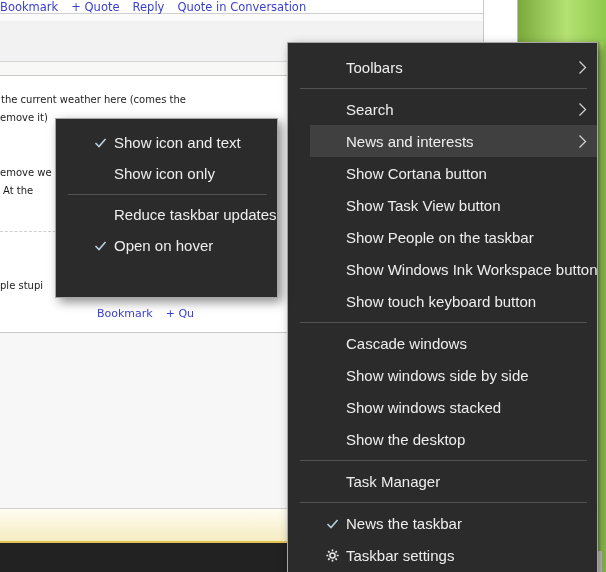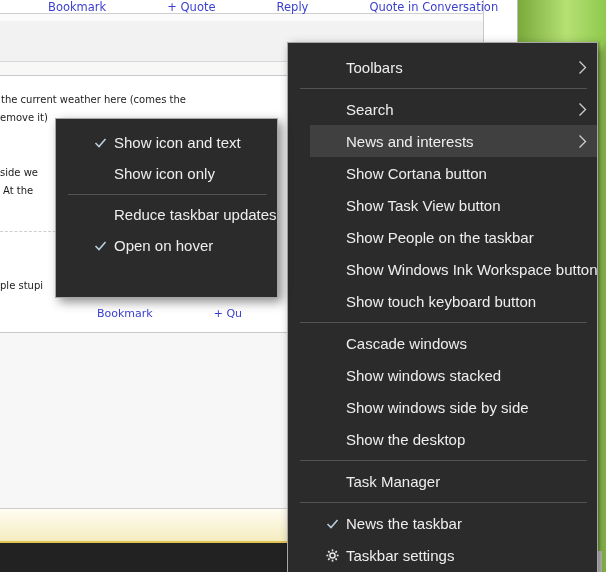--- a/index.html
+++ b/index.html
@@ -13,21 +13,21 @@
     left:0;top:0;width:469px;height:14px;
     display:flex;justify-content:flex-end;align-items:flex-start;gap:13px;
     font-size:11.5px;line-height:13px;white-space:nowrap;
   }
   .bottom-links-row{
     left:0;top:306px;width:291px;height:15px;
     display:flex;justify-content:flex-end;align-items:center;gap:13px;
     font-size:11px;line-height:14px;white-space:nowrap;overflow:hidden;
   }
   .post-number{color:var(--post-number-green);}
-  .flink{color:var(--link-blue);text-decoration:none;cursor:pointer;margin-left:48px;}
+  .flink{color:var(--link-blue);text-decoration:none;cursor:pointer;}
   .vline-post{left:483px;top:0;width:0;height:76px;border-right:1px solid #c9c9c9;}
   .hr1{left:0;top:13px;width:484px;height:0;border-top:1px solid #cfcfcf;}
   .band1{left:0;top:14px;width:484px;height:48px;background:#f2f2f2;border-top:7px solid #fbfbfb;border-bottom:1px solid #d6d6d6;box-sizing:border-box;}
   .band2{left:0;top:62px;width:484px;height:14px;background:#f8f8f7;border-bottom:1px solid #c9c9c9;box-sizing:border-box;}
   .page-text{color:#1b1b1b;font-size:10px;line-height:18px;white-space:nowrap;}
   .dashed-sep{left:0;top:231px;width:56px;height:0;border-top:1px dashed #cfcfcf;}
   .hr2{left:0;top:332px;width:288px;height:0;border-top:1px solid #c9c9c9;}
   .lower-panel{left:0;top:333px;width:288px;height:175px;background:#f7f7f7;}
   .cream-band{
     left:0;top:508px;width:288px;height:35px;box-sizing:border-box;
@@ -75,21 +75,21 @@
   <span style="display:flex;gap:13px;">
       <a class="flink">Bookmark</a>
       <a class="flink">+ Quote</a>
       <a class="flink">Reply</a>
       <a class="flink">Quote in Conversation</a>
     </span>
 </div>
 
 <div class="abs page-text" style="left:1px;top:91px;">the current weather here (comes the</div>
 <div class="abs page-text" style="left:0;top:109px;">emove it)</div>
-<div class="abs page-text" style="left:0;top:164px;">side we</div>
+<div class="abs page-text" style="left:0;top:164px;">emove we</div>
 <div class="abs page-text" style="left:3px;top:182px;">At the</div>
 <div class="abs dashed-sep"></div>
 <div class="abs page-text" style="left:0;top:277px;">ple stupi</div>
 
 <div class="abs bottom-links-row">
   <span class="post-number">#742</span>
   <span style="display:flex;gap:13px;">
       <a class="flink">Bookmark</a>
       <a class="flink">+ Qu</a>
     </span>
@@ -152,25 +152,25 @@
       <span class="gutter"></span>
       <span class="label">Show touch keyboard button</span>
     </div>
     <div class="menu-sep"></div>
     <div class="menu-item">
       <span class="gutter"></span>
       <span class="label">Cascade windows</span>
     </div>
     <div class="menu-item">
       <span class="gutter"></span>
+      <span class="label">Show windows side by side</span>
+    </div>
+    <div class="menu-item">
+      <span class="gutter"></span>
       <span class="label">Show windows stacked</span>
-    </div>
-    <div class="menu-item">
-      <span class="gutter"></span>
-      <span class="label">Show windows side by side</span>
     </div>
     <div class="menu-item">
       <span class="gutter"></span>
       <span class="label">Show the desktop</span>
     </div>
     <div class="menu-sep"></div>
     <div class="menu-item">
       <span class="gutter"></span>
       <span class="label">Task Manager</span>
     </div>

